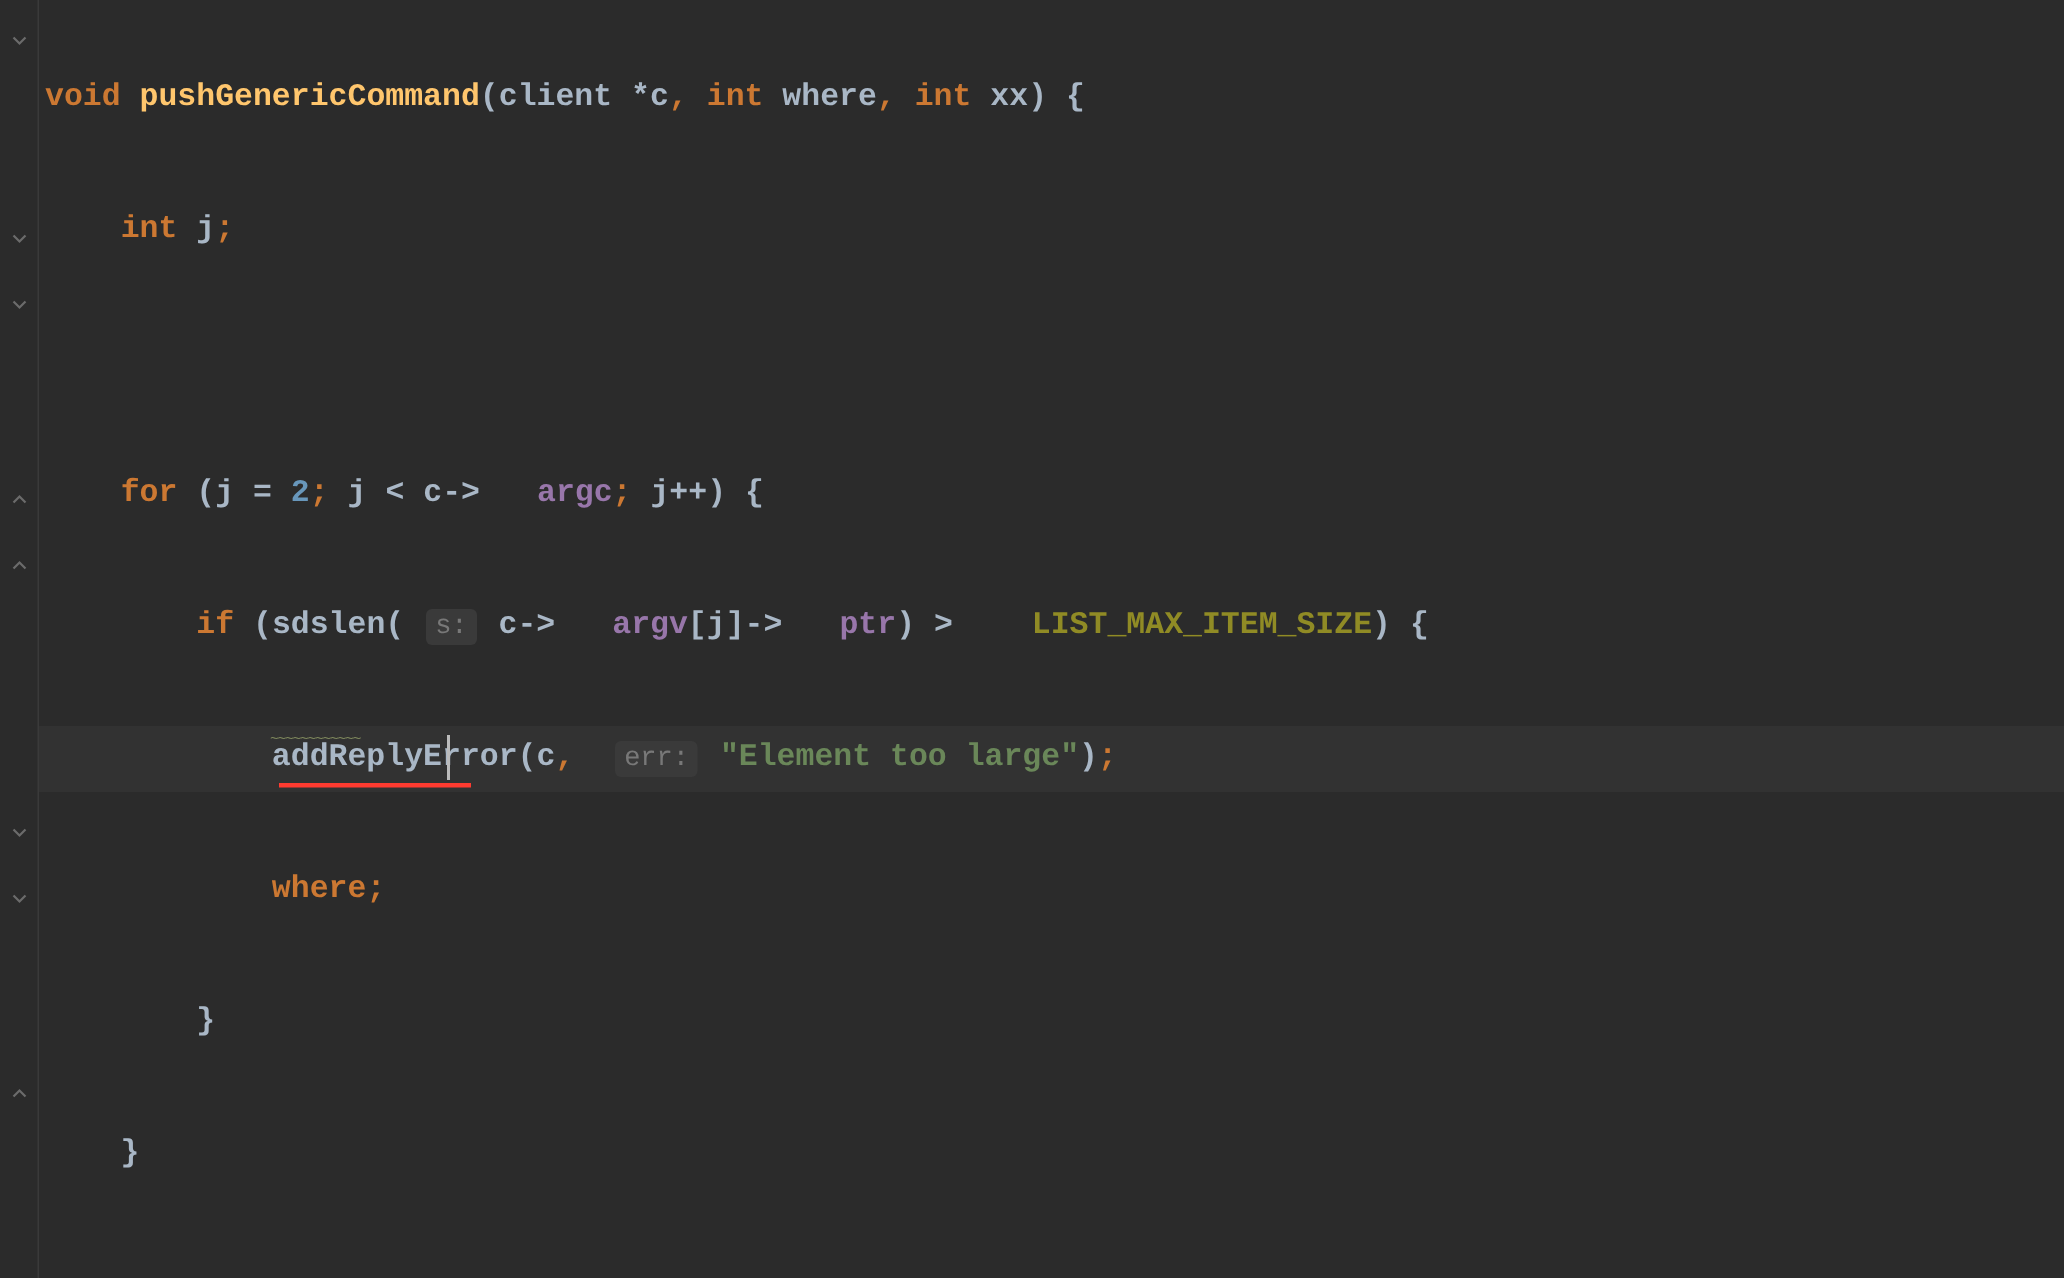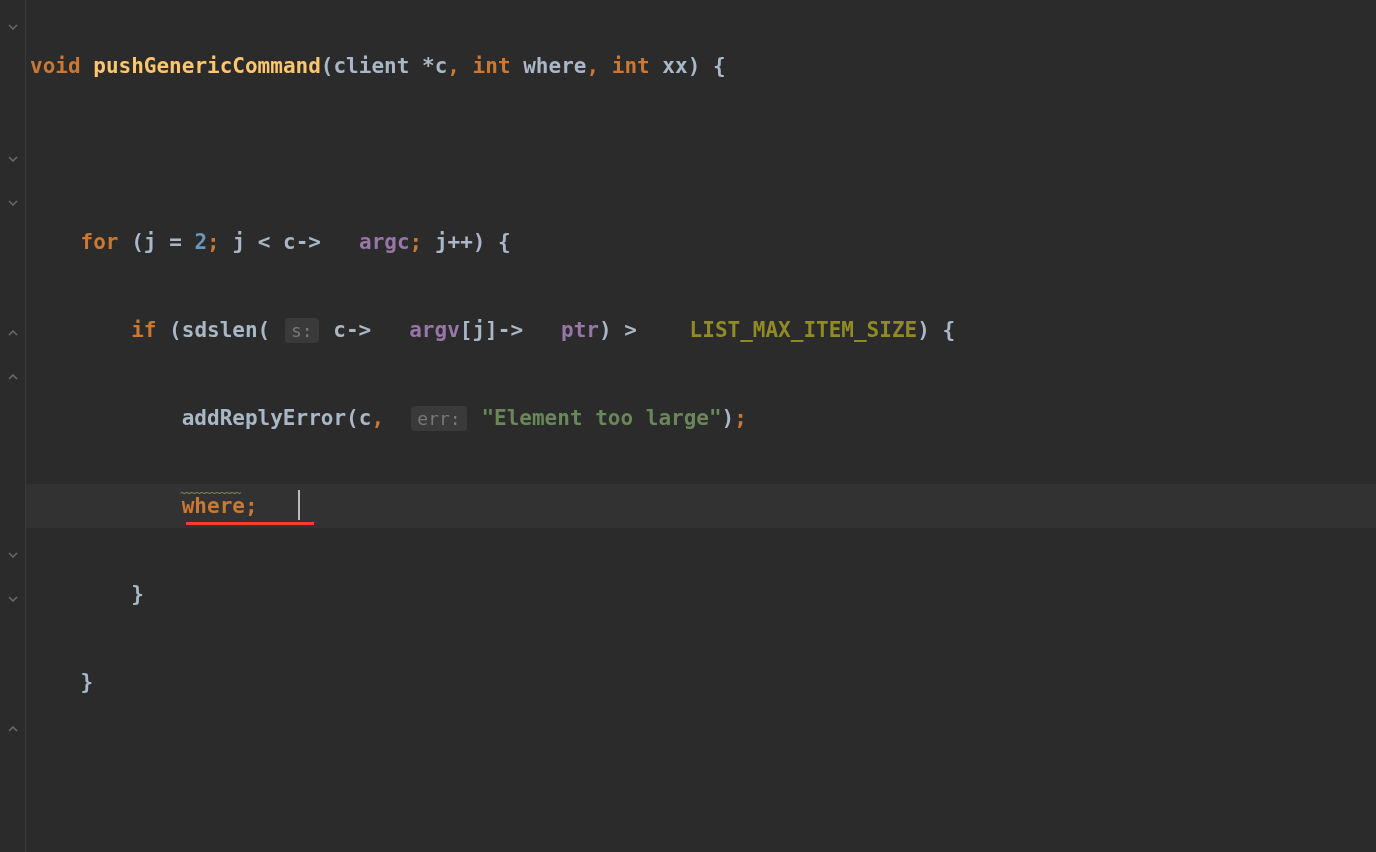--- a/index.html
+++ b/index.html
@@ -13,20 +13,21 @@
     width: 1376px;
     height: 852px;
     position: relative;
   }
   .editor {
     position: absolute;
     left: 0;
     top: 0;
     width: 100%;
     height: 100%;
+    font-family: Liberation Mono, monospace;
   }
   .gutter {
     position: absolute;
     left: 0;
     top: 0;
     width: 26px;
     height: 100%;
     background: #2b2b2b;
     border-right: 1px solid #3a3a3a;
   }
@@ -136,20 +137,21 @@
       </span>
     <span class="fold-marker" style="top:724px;">
         <svg width="10" height="10" viewBox="0 0 10 10">
           <path d="M1 7 L5 3 L9 7" stroke="#6b6b6b" stroke-width="1.5" fill="none"></path>
         </svg>
       </span>
   </div>
 
   <div class="code">
 <span class="line"><span class="kw">void</span><span> </span><span class="fn">pushGenericCommand</span><span class="paren">(</span><span class="prm">client</span><span> </span><span class="prm">*</span><span class="prm">c</span><span class="comma">,</span><span> </span><span class="kw">int</span><span> </span><span class="prm">where</span><span class="comma">,</span><span> </span><span class="kw">int</span><span> </span><span class="prm">xx</span><span class="paren">)</span><span> {</span></span>
+<span class="line">    <span class="kw">int</span><span> </span><span class="prm">j</span><span class="comma">;</span></span>
 <span class="line"></span>
 <span class="line">    <span class="kw">for</span><span> (</span><span class="prm">j</span><span> </span><span>=</span><span> </span><span class="num">2</span><span class="comma">;</span><span> </span><span class="prm">j</span><span> </span><span>&lt;</span><span> </span><span class="prm">c</span><span>-&gt;</span><span class="field">argc</span><span class="comma">;</span><span> </span><span class="prm">j</span><span>++</span><span>) {</span></span>
 <span class="line">        <span class="kw">if</span><span> (</span><span class="prm">sdslen</span><span>( </span><span class="hint">s:</span><span> </span><span class="prm">c</span><span>-&gt;</span><span class="field">argv</span><span>[</span><span class="prm">j</span><span>]</span><span>-&gt;</span><span class="field">ptr</span><span>) </span><span>&gt;</span><span> </span><span class="mac">LIST_MAX_ITEM_SIZE</span><span>) {</span></span>
 <span class="line">            <span class="prm">addReplyError</span><span>(</span><span class="prm">c</span><span class="comma">,</span><span>  </span><span class="hint">err:</span><span> </span><span class="str">"Element too large"</span><span>)</span><span class="comma">;</span></span>
 <span class="line">            <span class="kw">where</span><span class="comma">;</span></span>
 <span class="line">        }</span>
 <span class="line">    }</span>
 <span class="line"></span>
 
 

